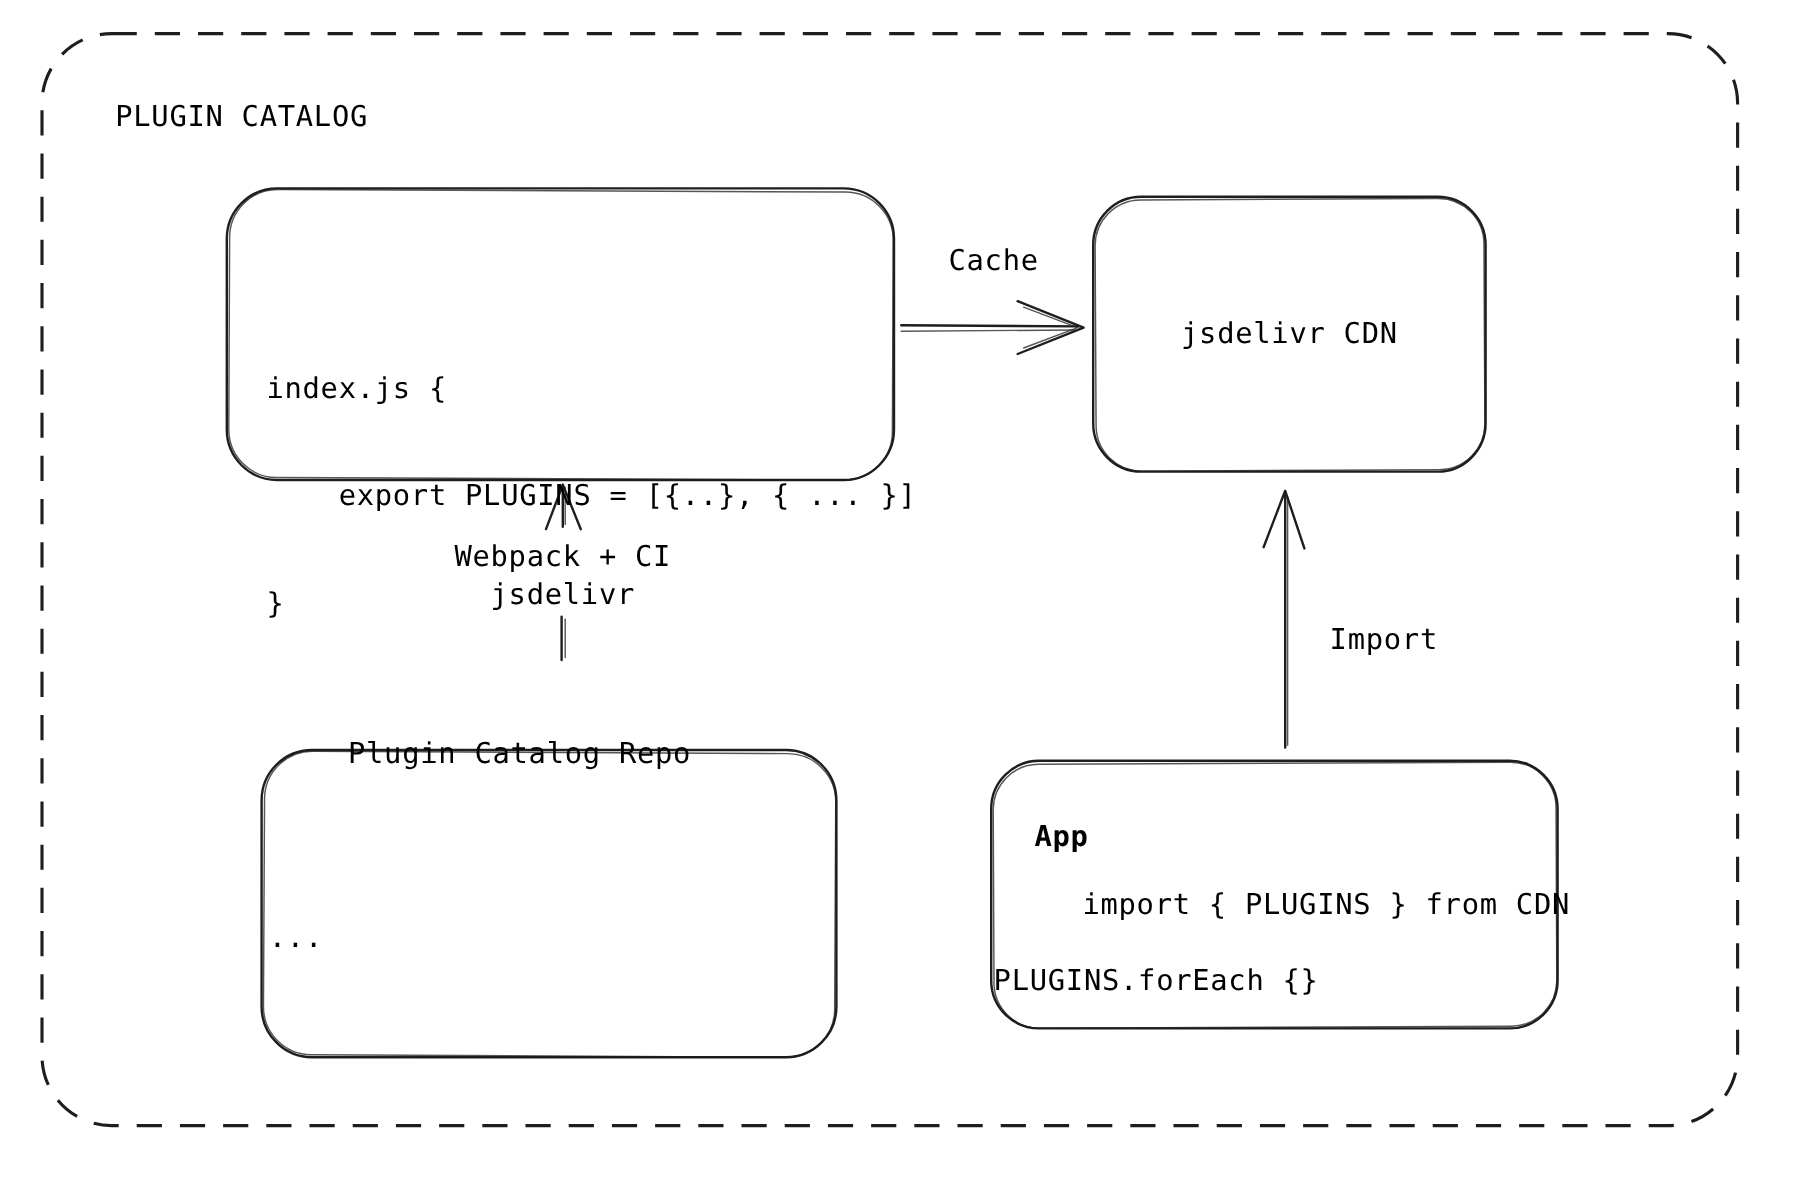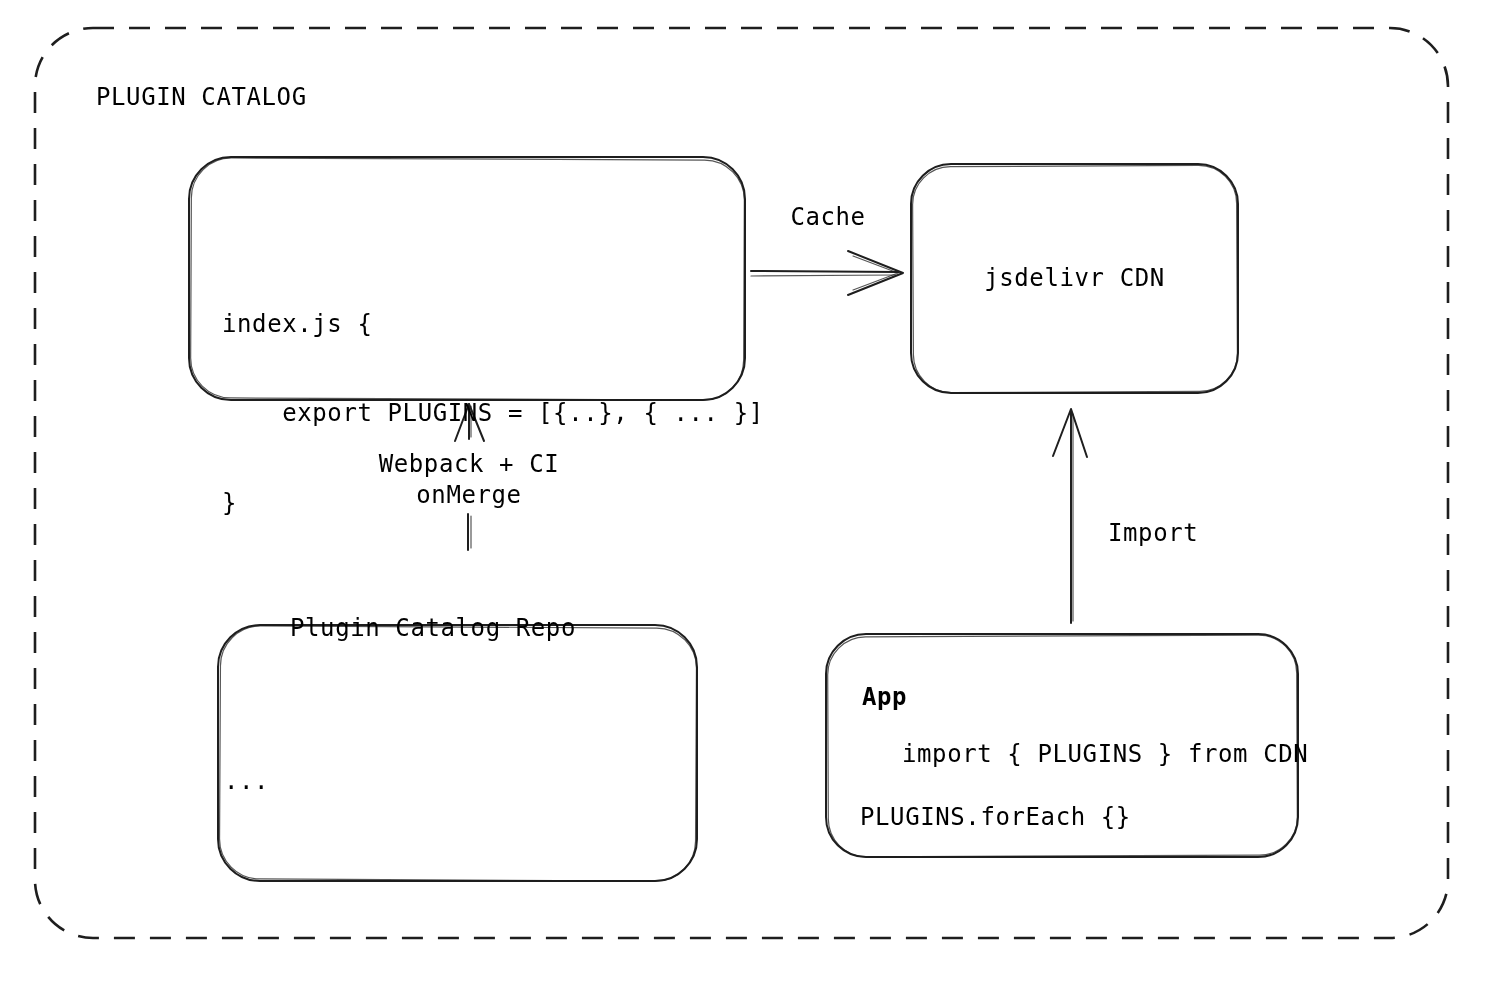--- a/index.html
+++ b/index.html
@@ -116,26 +116,26 @@
     <div>index.js {</div>
     <div>    export PLUGINS = [{..}, { ... }]</div>
     <div>}</div>
   </div>
 
   <div class="txt center" style="left:751px; top:203px; width:154px;">Cache</div>
 
   <div class="txt center" style="left:319px; top:450px; width:300px;">Webpack + CI</div>
 
   <div class="txt center" style="left:911px; top:264px; width:327px;">jsdelivr CDN</div>
-  <div class="txt center" style="left:319px; top:481px; width:300px;">onMerge</div>
+  <div class="txt center" style="left:319px; top:481px; width:300px;">jsdelivr</div>
 
   <div class="txt" style="left:290px; top:571px;margin-top:43px;">Plugin Catalog Repo</div>
   <div class="txt filelist" style="left:224px; top:710px;">
     <div>...</div>
   </div>
 
   <div class="txt" style="left:1108px; top:519px;">Import</div>
 
   <div class="txt" style="left:862px; top:683px;font-weight:bold;">App</div>
   <div class="txt" style="left:902px; top:740px;">import { PLUGINS } from CDN</div>
-  <div class="txt" style="left:860px; top:803px;text-align:right;">PLUGINS.forEach {}</div>
+  <div class="txt" style="left:828px; top:803px;text-align:right;">PLUGINS.forEach {}</div>
 
 </div>
 
 </body></html>

